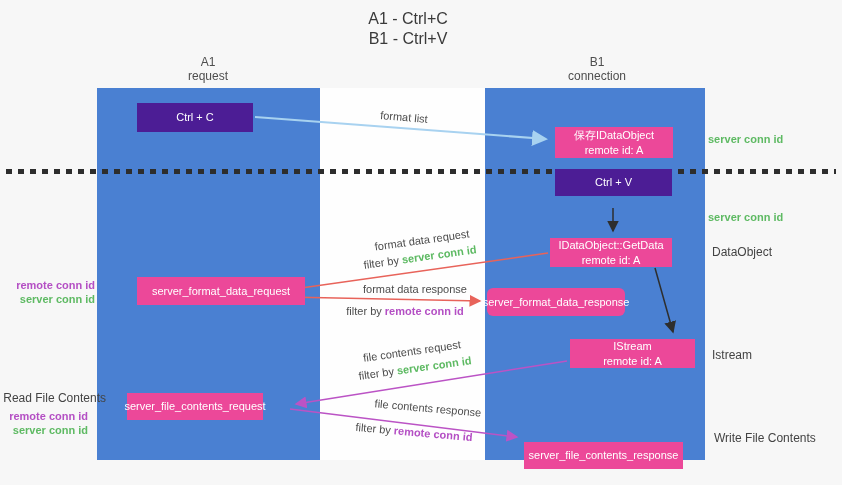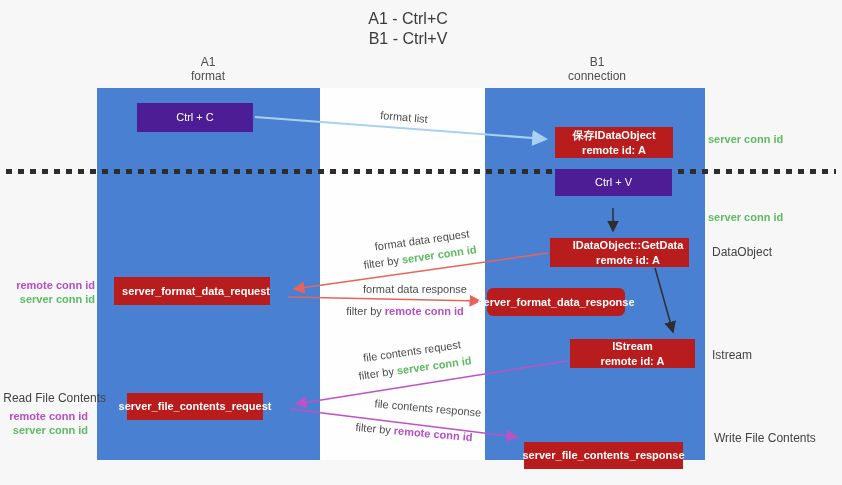--- a/index.html
+++ b/index.html
@@ -13,42 +13,42 @@
   .title{position:absolute;left:408px;top:9px;transform:translateX(-50%);
     font-size:16px;color:#3a3a3a;text-align:center;line-height:1.28;white-space:nowrap;}
   .colhdr{position:absolute;top:55px;transform:translateX(-50%);
     font-size:12px;color:#4e4e4e;text-align:center;line-height:1.2;white-space:nowrap;}
   .dotline{position:absolute;left:6px;width:830px;top:169px;height:5px;
     background:repeating-linear-gradient(90deg,#2d2d2d 0 6px,transparent 6px 12px);}
   .node{position:absolute;color:#fff;font-size:11px;line-height:1.3;
     display:flex;flex-direction:column;align-items:center;justify-content:center;
     text-align:center;white-space:nowrap;}
   .green{background:#4c1d95;}
-  .orange{background:#b91c1c;font-weight:bold;}
+  .orange{background:#ec4899;}
   .arrows{position:absolute;left:0;top:0;pointer-events:none;}
   .albl{position:absolute;font-size:11px;color:#4c4c4c;white-space:nowrap;transform-origin:center;}
   .side{position:absolute;font-size:12px;color:#434343;white-space:nowrap;}
   .sidekey{position:absolute;font-size:11px;font-weight:bold;line-height:1.3;white-space:nowrap;}
   .kgreen{color:#5eba63;font-weight:bold;}
   .kpurple{color:#b44fc4;font-weight:bold;}
   .tgreen{color:#5eba63;}
   .tpurple{color:#b44fc4;}
   .ralign{text-align:right;}
 </style>
 </head>
 <body>
 
 <div class="title">
   <div>A1 - Ctrl+C</div>
   <div>B1 - Ctrl+V</div>
 </div>
 
 <div class="colhdr" style="left:208px;">
   <div>A1</div>
-  <div>format</div>
+  <div>request</div>
 </div>
 <div class="colhdr" style="left:597px;">
   <div>B1</div>
   <div>connection</div>
 </div>
 
 <div class="gapstrip"></div>
 
 <div class="lifeline" style="left:97px;width:223px;"></div>
 <div class="lifeline" style="left:485px;width:220px;"></div>
@@ -85,26 +85,26 @@
 
 <div class="node orange" style="left:555px;top:127px;width:118px;height:31px;">
   <span>保存IDataObject</span>
   <span>remote id: A</span>
 </div>
 
 <div class="node green" style="left:555px;top:169px;width:117px;height:27px;">
   <span>Ctrl + V</span>
 </div>
 
-<div class="node orange" style="left:550px;top:238px;width:122px;height:29px;padding-left:17px;">
+<div class="node orange" style="left:550px;top:238px;width:122px;height:29px;">
   <span>IDataObject::GetData</span>
   <span>remote id: A</span>
 </div>
 
-<div class="node orange" style="left:114px;top:277px;width:156px;height:28px;align-items:flex-end;">
+<div class="node orange" style="left:137px;top:277px;width:168px;height:28px;">
   <span>server_format_data_request</span>
 </div>
 
 <div class="node orange" style="left:487px;top:288px;width:138px;height:28px;border-radius:6px;">
   <span>server_format_data_response</span>
 </div>
 
 <div class="node orange" style="left:570px;top:339px;width:125px;height:29px;">
   <span>IStream</span>
   <span>remote id: A</span>

